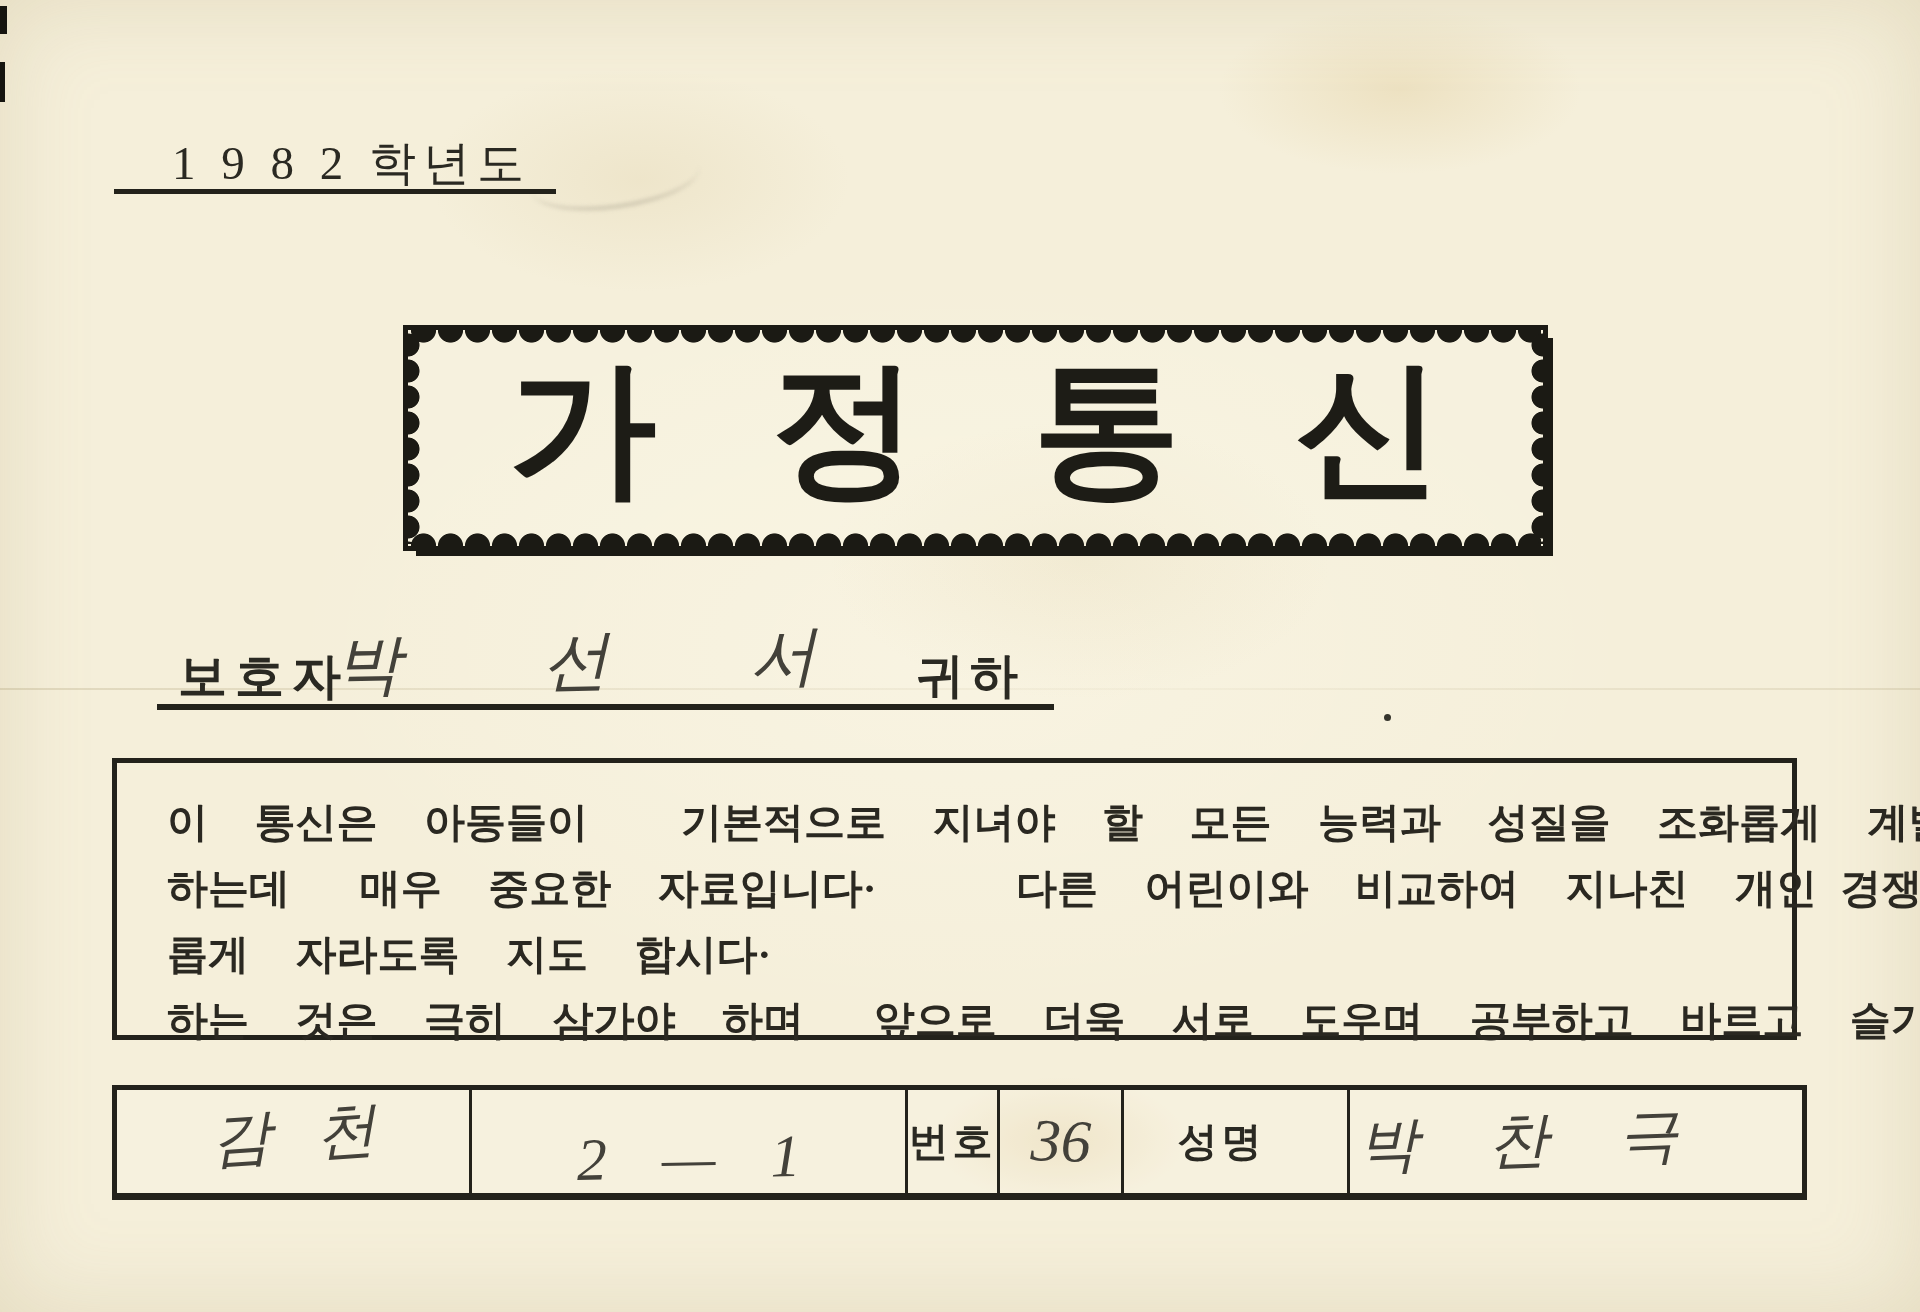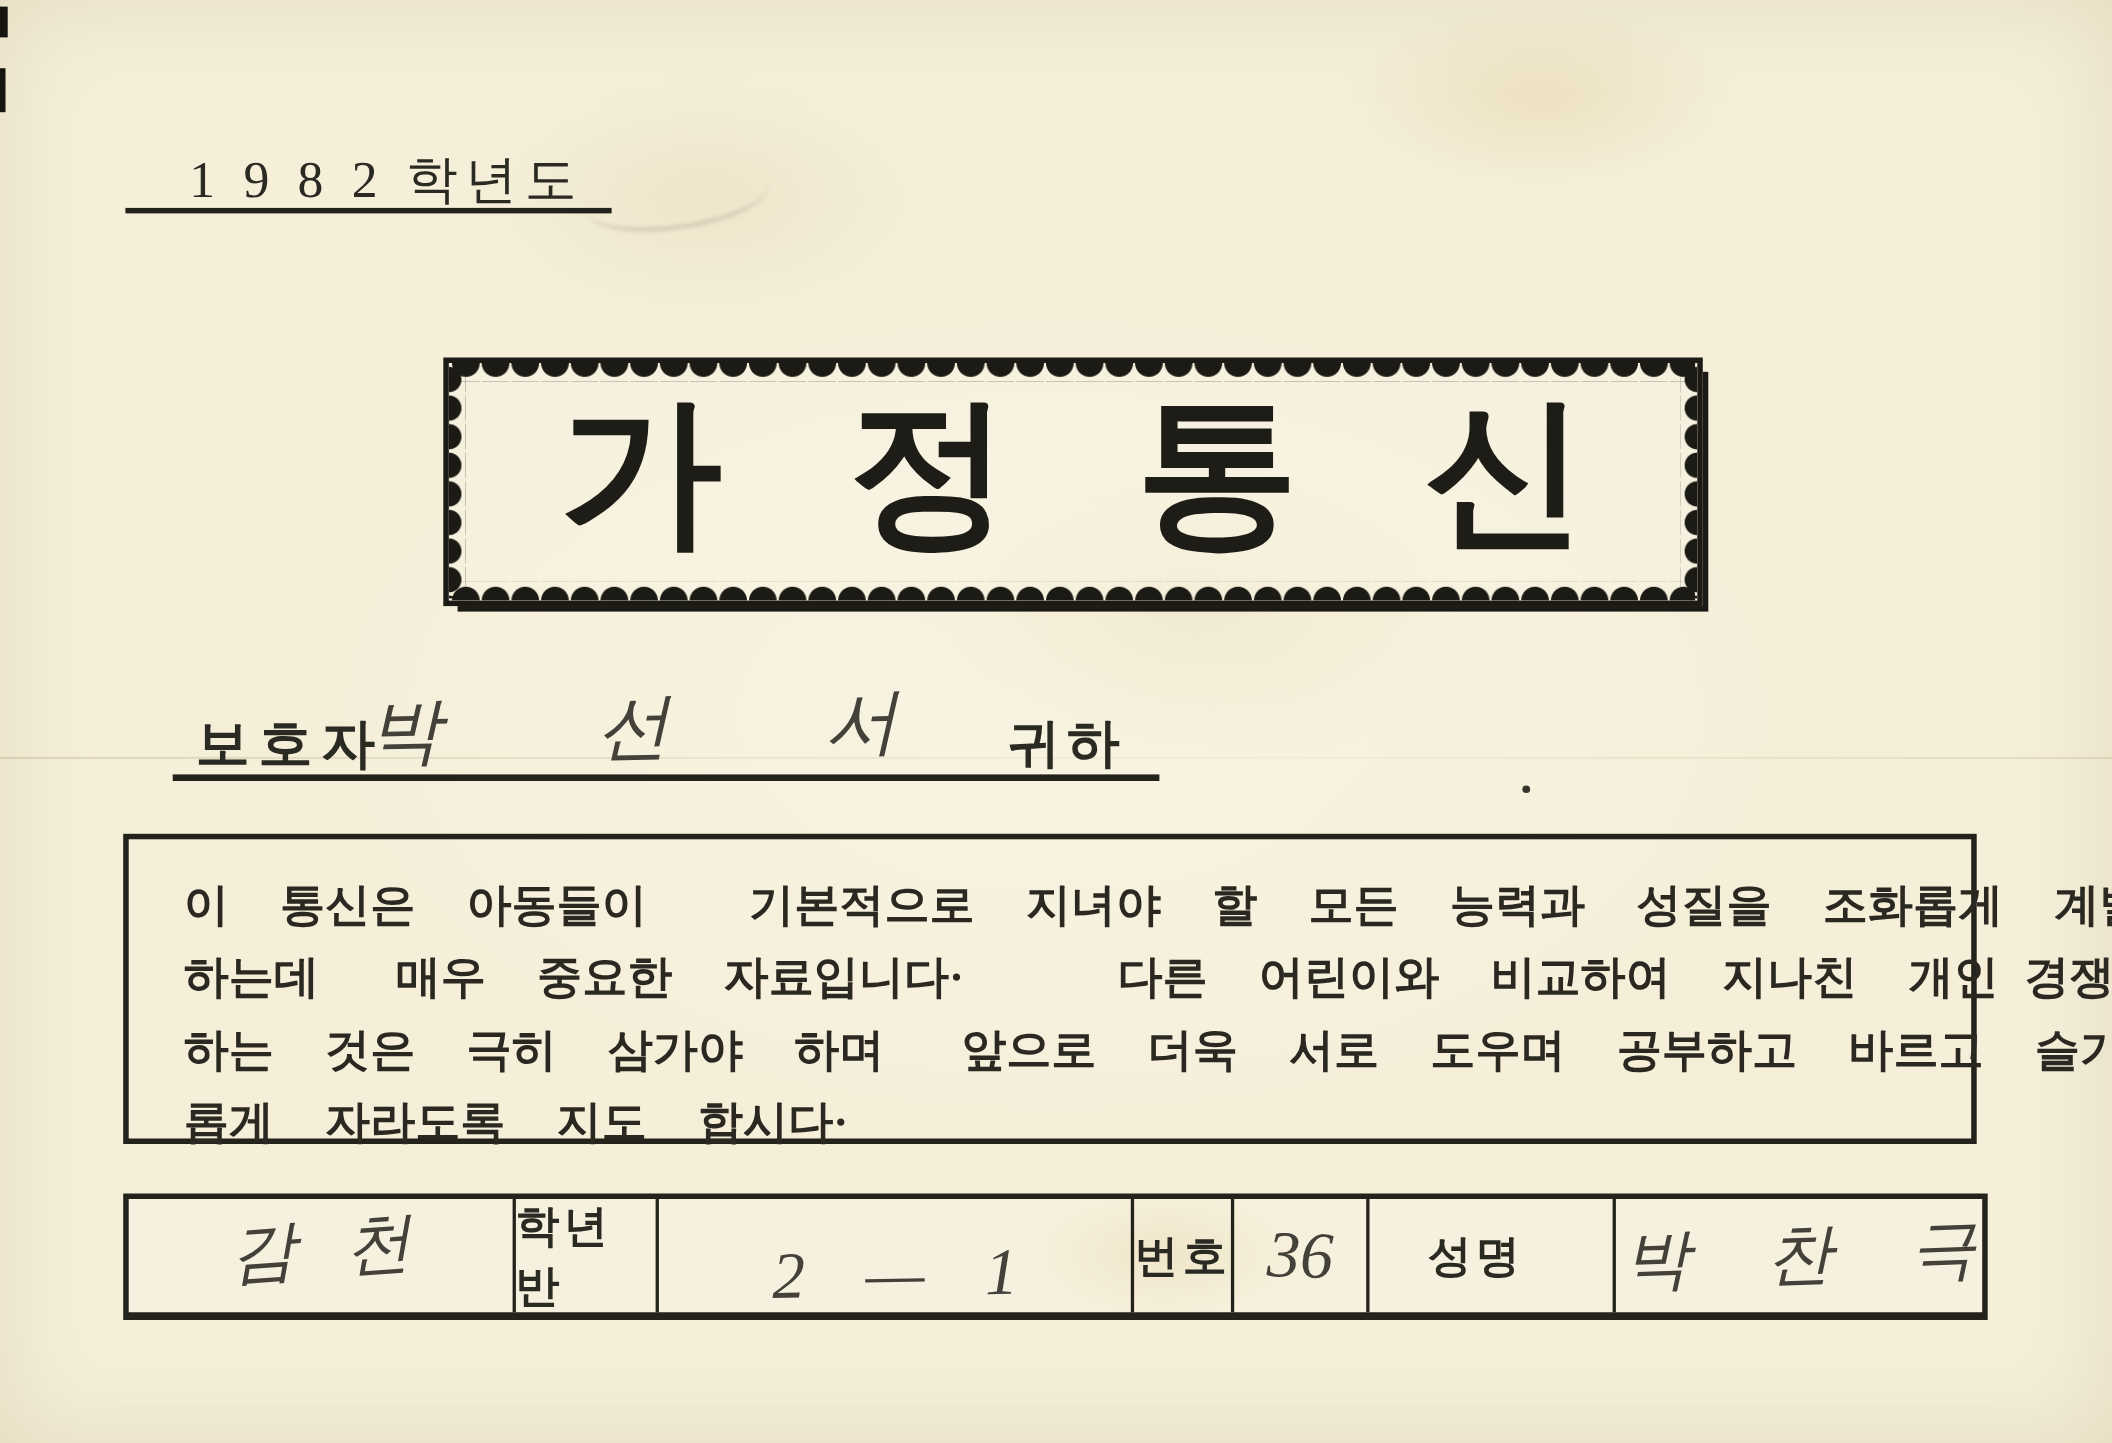--- a/index.html
+++ b/index.html
@@ -180,31 +180,28 @@
     <div class="title-text">가 정 통 신</div>
   </div>
   <div class="abs hand guardian-name">박 선 서</div>
   <div class="abs guardian-honorific">귀하</div>
   <div class="abs guardian-underline"></div>
   <div class="abs stray-dot"></div>
 
   <div class="abs notice-box">
     <div class="notice-line">이  통신은  아동들이    기본적으로  지녀야  할  모든  능력과  성질을  조화롭게  계발</div>
     <div class="notice-line">하는데   매우  중요한  자료입니다·      다른  어린이와  비교하여  지나친  개인 경쟁을</div>
+    <div class="notice-line">롭게  자라도록  지도  합시다·</div>
     <div class="notice-line">하는  것은  극히  삼가야  하며   앞으로  더욱  서로  도우며  공부하고  바르고  슬기</div>
-    <div class="notice-line">롭게  자라도록  지도  합시다·</div>
   </div>
 
   <div class="abs school-table">
     <div class="cell c-school">
       <span class="hand cell-hand school-name-hand">감 천</span>
     </div>
-    <div class="cell c-grade-label">
-      <span class="cell-label">학년반</span>
-    </div>
     <div class="cell c-grade-value">
       <span class="hand cell-hand grade-hand">2 — 1</span>
     </div>
     <div class="cell c-number-label">
       <span class="cell-label">번호</span>
     </div>
     <div class="cell c-number-value">
       <span class="hand cell-hand number-hand">36</span>
     </div>
     <div class="cell c-name-label">

